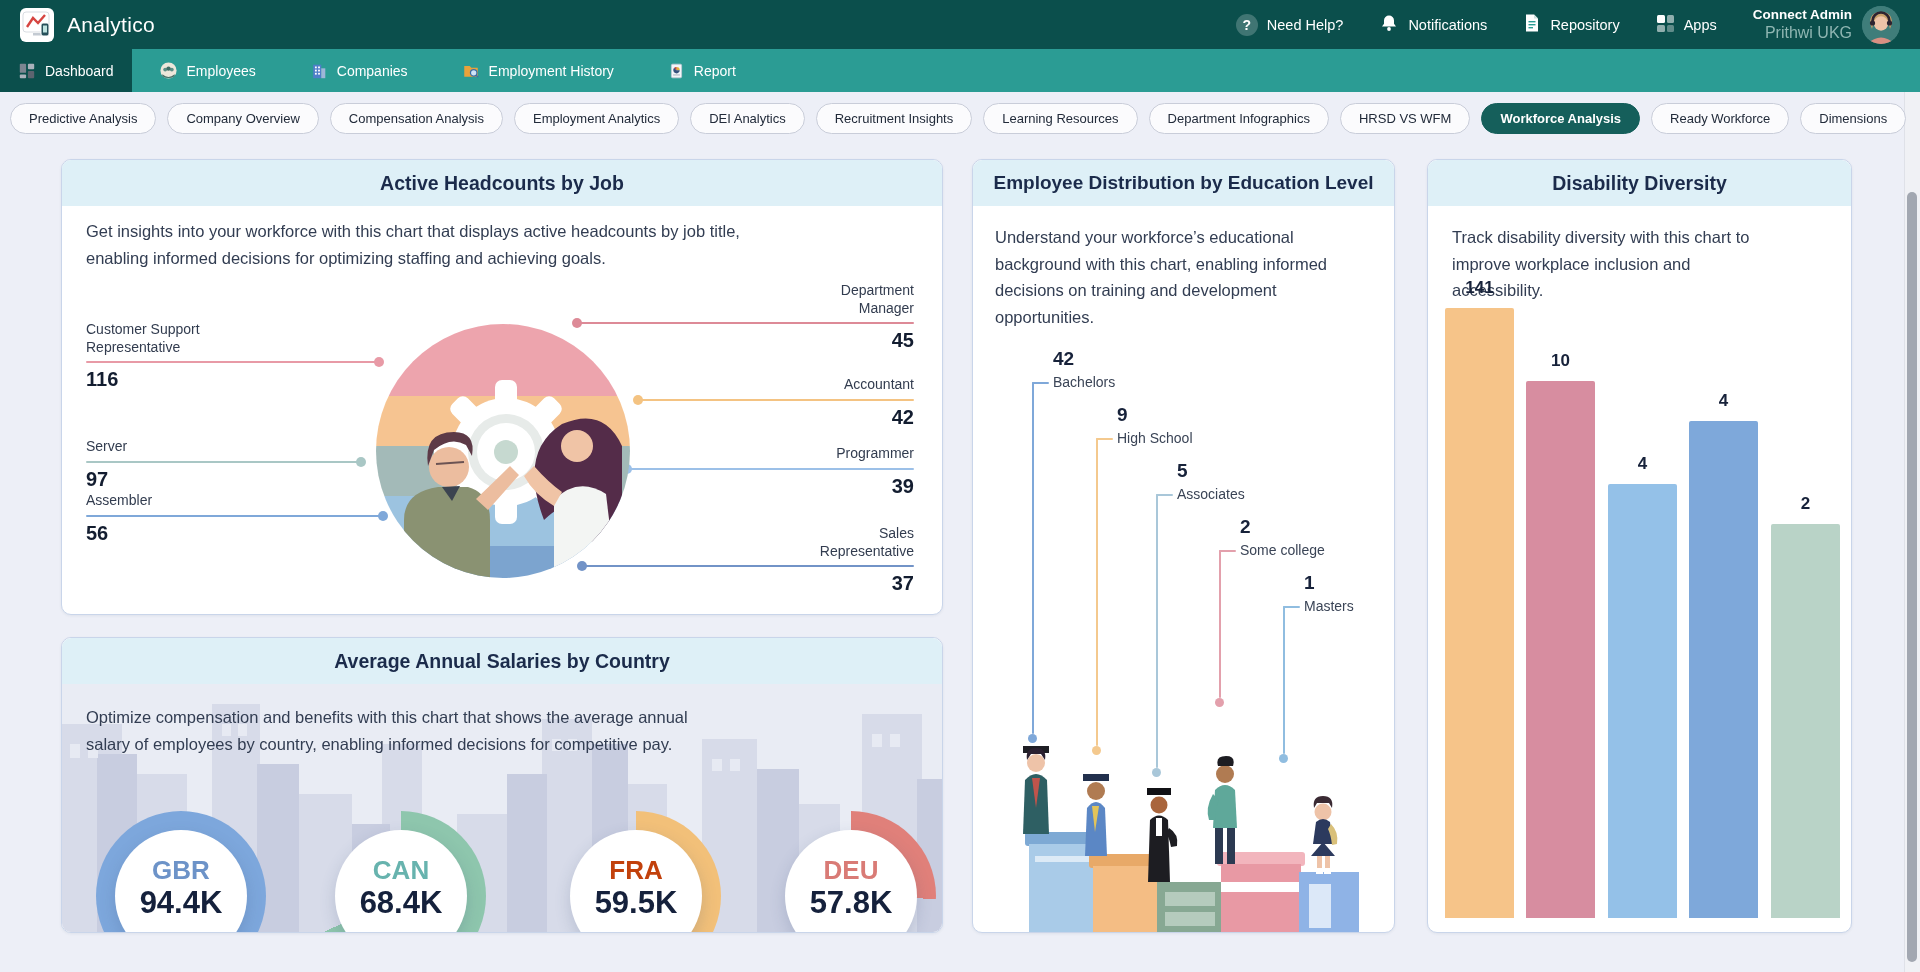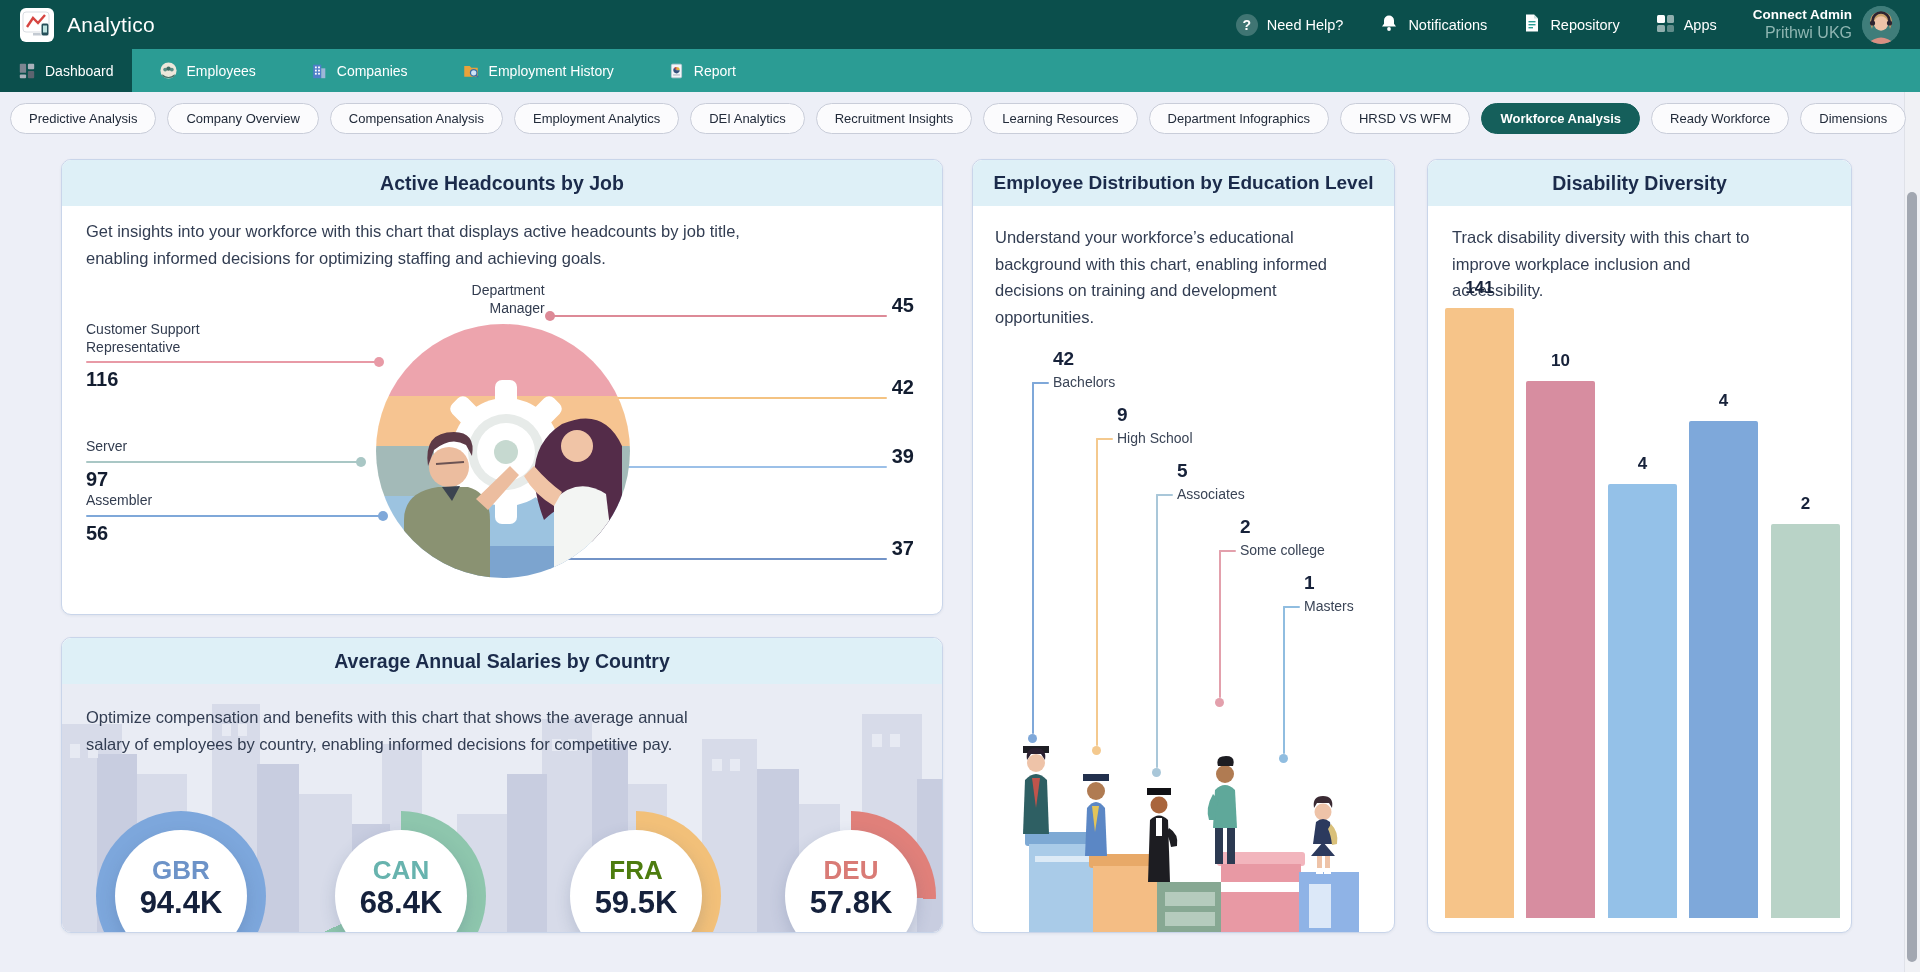--- a/index.html
+++ b/index.html
@@ -43,21 +43,21 @@
     box-shadow:0 1px 3px rgba(30,50,90,.07); }
   .card-head { height:46px; background:#def0f7; border-radius:9px 9px 0 0; display:flex;
     align-items:center; justify-content:center; font-size:19.5px; font-weight:bold; color:#1b2b4b; }
   .card-desc { position:absolute; font-size:16.5px; line-height:1.62; color:#323d52; }
   #card-headcounts { left:61px; top:159px; width:882px; height:456px; }
   #card-salaries   { left:61px; top:637px; width:882px; height:296px; overflow:hidden; }
   #card-education  { left:972px; top:159px; width:423px; height:774px; overflow:hidden; }
   #card-disability { left:1427px; top:159px; width:425px; height:774px; overflow:hidden; }
   
   .lc { position:absolute; left:24px; display:flex; flex-direction:column; align-items:flex-start; gap:5px; }
-  .rc { position:absolute; right:28px; display:flex; flex-direction:row; align-items:flex-end; gap:5px; }
+  .rc { position:absolute; right:28px; display:flex; flex-direction:column; align-items:flex-end; gap:5px; }
   .co-label { font-size:14px; color:#323c4f; line-height:1.25; }
   .rc .co-label { text-align:right; }
   .co-line { position:relative; height:2px; border-radius:1px; }
   .co-value { font-size:20px; font-weight:bold; color:#131d30; }
   .dot { position:absolute; top:-4px; width:10px; height:10px; border-radius:50%; }
   .lc .dot { right:-5px; }
   .rc .dot { left:-5px; }
   .l1 { background:#e89aa6; } .l2 { background:#a9c7c5; } .l3 { background:#7fa8d9; }
   .r1 { background:#dd8a97; } .r2 { background:#f4c382; } .r3 { background:#9cc0e8; } .r4 { background:#7293c7; }
   .hc-circle { position:absolute; left:314px; top:164px; width:254px; height:254px; border-radius:50%;
@@ -81,21 +81,21 @@
   .donut { position:absolute; top:173px; width:170px; height:170px; border-radius:50%; }
   .d1 { background:conic-gradient(#7da7dc 0 165deg, transparent 165deg 196deg, #7da7dc 196deg 360deg); }
   .d2 { background:conic-gradient(#8ec6ad 0 245deg, transparent 245deg 360deg); }
   .d3 { background:conic-gradient(#f2c079 0 213deg, transparent 213deg 360deg); }
   .d4 { background:conic-gradient(#e0807a 0 92deg, transparent 92deg 360deg); }
   .hole { position:absolute; left:19px; top:19px; width:132px; height:132px; border-radius:50%; background:#fff;
     box-shadow:0 6px 16px rgba(60,80,120,.20); display:flex; flex-direction:column; align-items:center;
     justify-content:flex-start; padding-top:26px; }
   .country { font-size:26px; font-weight:bold; line-height:1.15; }
   .sal-value { font-size:31px; font-weight:bold; color:#15213c; line-height:1.1; }
-  .t1 { color:#6d93c8; } .t2 { color:#67b3ae; } .t3 { color:#4d7c0f; } .t4 { color:#d97b76; }
+  .t1 { color:#6d93c8; } .t2 { color:#67b3ae; } .t3 { color:#c2410c; } .t4 { color:#d97b76; }
   
   .scroll-track { position:absolute; right:0; top:92px; bottom:0; width:16px; background:#f0f1f5;
     border-left:1px solid #dfe1e8; z-index:3; }
   .scroll-thumb { position:absolute; right:3px; top:100px; width:10px; height:770px; border-radius:5px;
     background:#a2a7b1; cursor:pointer; }
 </style>
 </head>
 <body>
 
 <div class="header">

